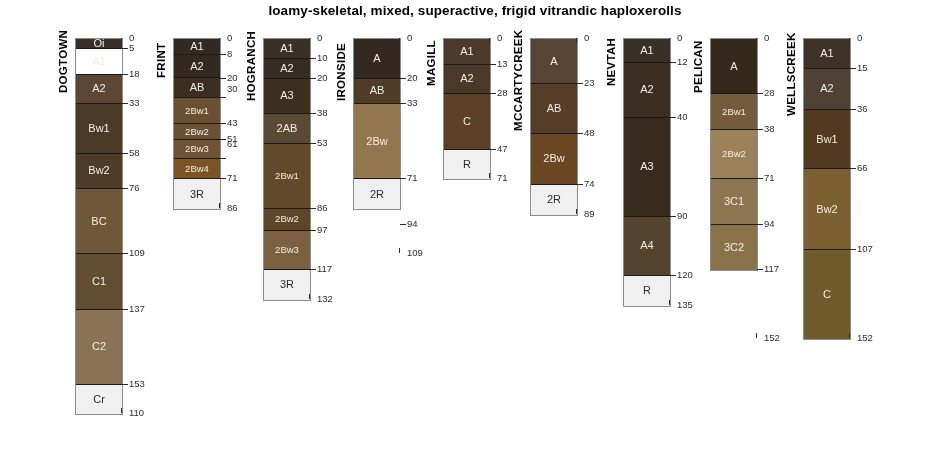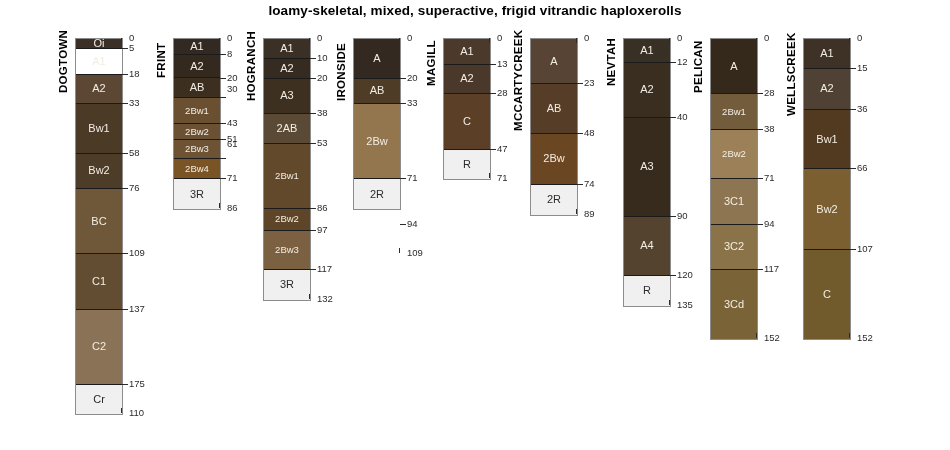--- a/index.html
+++ b/index.html
@@ -151,21 +151,21 @@
           <div class="tick-label" style="top: 65.175px;">33</div>
           <div class="tick" style="top: 114.55px;"></div>
           <div class="tick-label" style="top: 114.55px;">58</div>
           <div class="tick" style="top: 150.1px;"></div>
           <div class="tick-label" style="top: 150.1px;">76</div>
           <div class="tick" style="top: 215.275px;"></div>
           <div class="tick-label" style="top: 215.275px;">109</div>
           <div class="tick" style="top: 270.575px;"></div>
           <div class="tick-label" style="top: 270.575px;">137</div>
           <div class="tick" style="top: 345.625px;"></div>
-          <div class="tick-label" style="top: 345.625px;">175</div>
+          <div class="tick-label" style="top: 345.625px;">153</div>
           <div class="axis-cap" style="top: 370.25px;"></div>
           <div class="tick-label" style="top: 375.25px;">110</div>
         </div>
       </div>
       <div class="profile" style="left: 153px;">
         <div class="site-name" style="left: 2px; top: 78px;">FRINT</div>
         <div class="col">
           <div class="horizon" style="height: 15.8px; background: rgb(50, 42, 34);">
             <span class="hz-label big">A1</span>
           </div>
@@ -395,23 +395,20 @@
           </div>
           <div class="horizon" style="height: 49.375px; background: rgb(156, 128, 87);">
             <span class="hz-label">2Bw2</span>
           </div>
           <div class="horizon" style="height: 45.425px; background: rgb(142, 117, 81);">
             <span class="hz-label big">3C1</span>
           </div>
           <div class="horizon" style="height: 45.425px; background: rgb(138, 115, 73);">
             <span class="hz-label big">3C2</span>
           </div>
-          <div class="horizon" style="height: 69.125px; background: rgb(122, 99, 54);">
-            <span class="hz-label big">3Cd</span>
-          </div>
         </div>
         <div class="axis" style="height: 300.2px;">
           <div class="axis-cap" style="top: 0px;"></div>
           <div class="tick-label" style="top: 0px;">0</div>
           <div class="tick" style="top: 55.3px;"></div>
           <div class="tick-label" style="top: 55.3px;">28</div>
           <div class="tick" style="top: 90.85px;"></div>
           <div class="tick-label" style="top: 90.85px;">38</div>
           <div class="tick" style="top: 140.225px;"></div>
           <div class="tick-label" style="top: 140.225px;">71</div>

